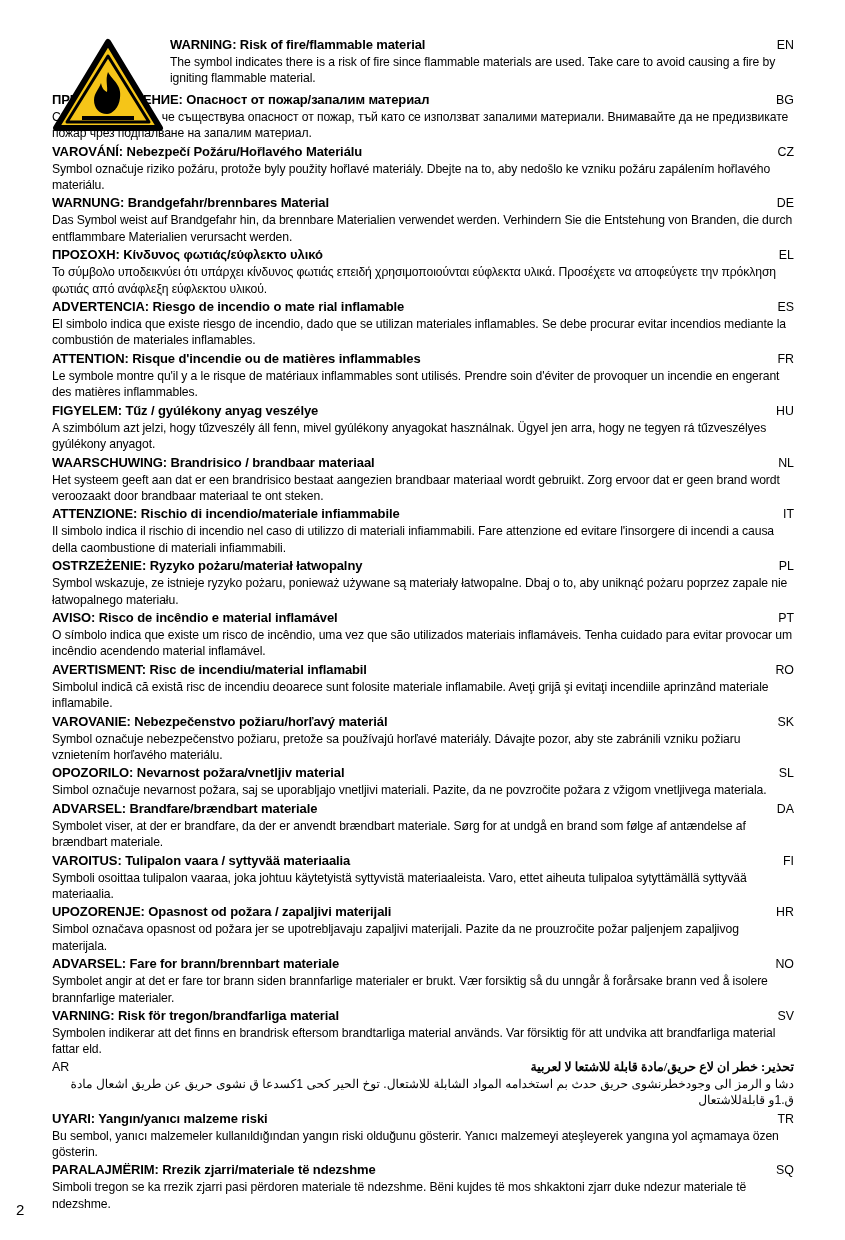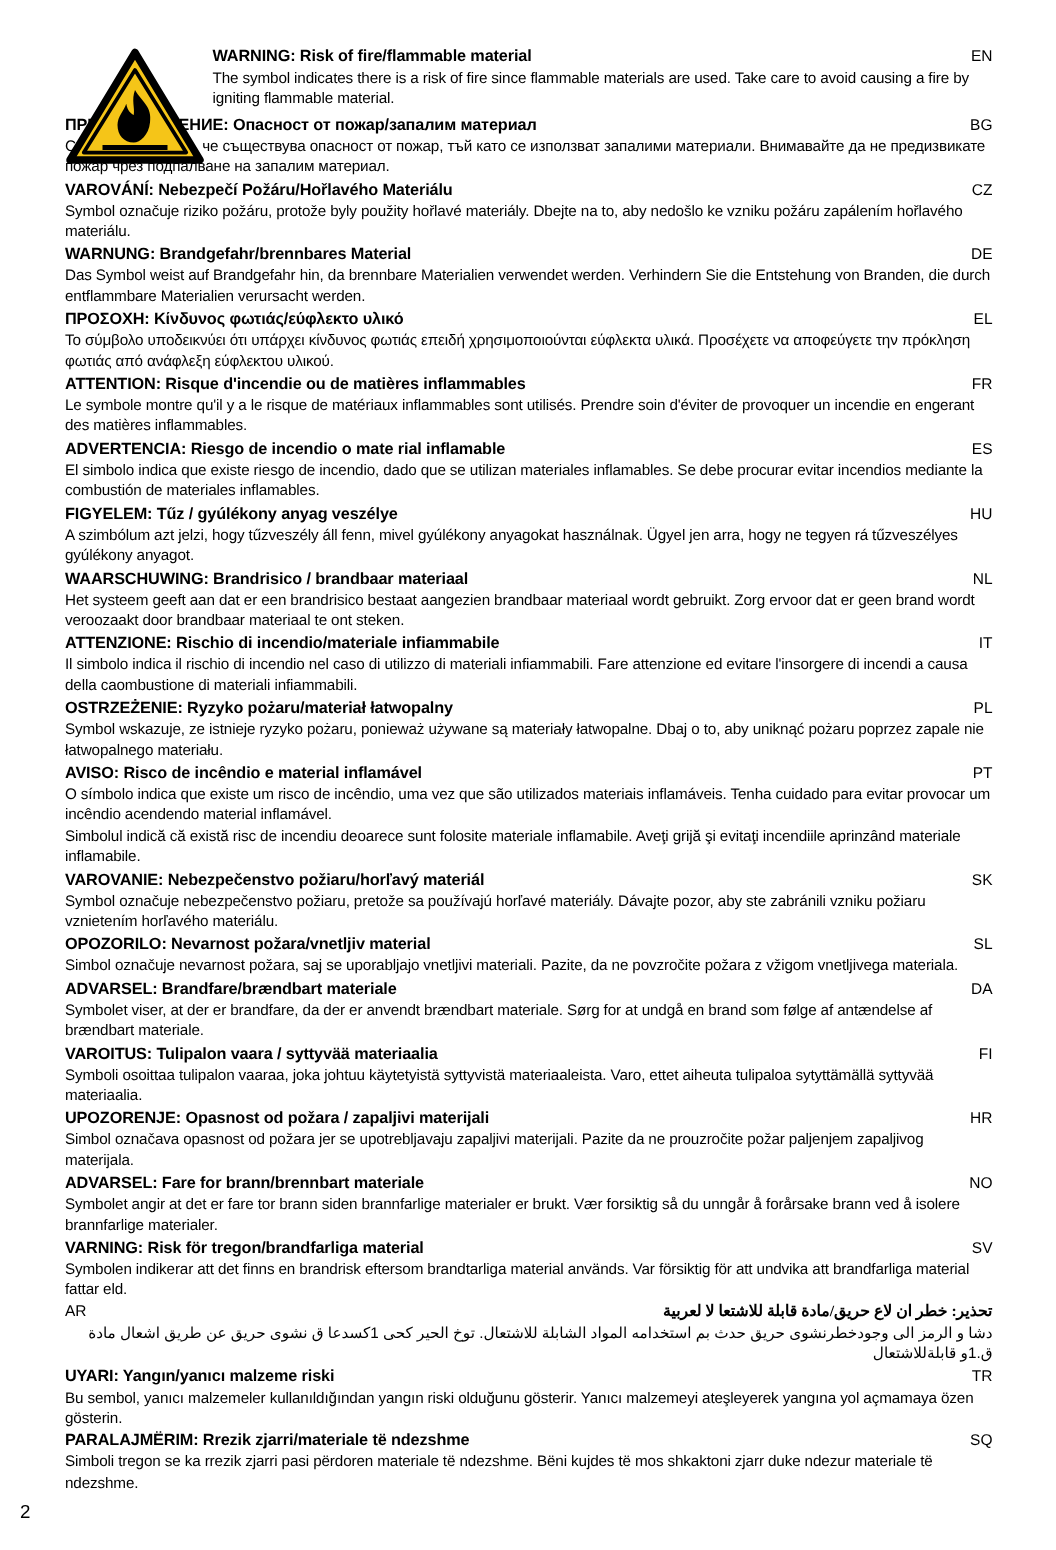--- a/index.html
+++ b/index.html
@@ -160,36 +160,36 @@
       <div class="entry">
         <div class="entry-head">
           <div class="entry-title">ΠΡΟΣΟΧΗ: Κίνδυνος φωτιάς/εύφλεκτο υλικό</div>
           <div class="entry-code">EL</div>
         </div>
         <div class="entry-body">Το σύμβολο υποδεικνύει ότι υπάρχει κίνδυνος φωτιάς επειδή χρησιμοποιούνται εύφλεκτα υλικά. Προσέχετε να αποφεύγετε την πρόκληση φωτιάς από ανάφλεξη εύφλεκτου υλικού.</div>
       </div>
 
       <div class="entry">
         <div class="entry-head">
+          <div class="entry-title">ADVERTENCIA: Riesgo de incendio o mate rial inflamable</div>
+          <div class="entry-code">ES</div>
+        </div>
+        <div class="entry-body">El simbolo indica que existe riesgo de incendio, dado que se utilizan materiales inflamables. Se debe procurar evitar incendios mediante la combustión de materiales inflamables.</div>
+      </div>
+
+      <div class="entry">
+        <div class="entry-head">
           <div class="entry-title">ATTENTION: Risque d'incendie ou de matières inflammables</div>
           <div class="entry-code">FR</div>
         </div>
         <div class="entry-body">Le symbole montre qu'il y a le risque de matériaux inflammables sont utilisés. Prendre soin d'éviter de provoquer un incendie en engerant des matières inflammables.</div>
       </div>
 
       <div class="entry">
         <div class="entry-head">
-          <div class="entry-title">ADVERTENCIA: Riesgo de incendio o mate rial inflamable</div>
-          <div class="entry-code">ES</div>
-        </div>
-        <div class="entry-body">El simbolo indica que existe riesgo de incendio, dado que se utilizan materiales inflamables. Se debe procurar evitar incendios mediante la combustión de materiales inflamables.</div>
-      </div>
-
-      <div class="entry">
-        <div class="entry-head">
           <div class="entry-title">FIGYELEM: Tűz / gyúlékony anyag veszélye</div>
           <div class="entry-code">HU</div>
         </div>
         <div class="entry-body">A szimbólum azt jelzi, hogy tűzveszély áll fenn, mivel gyúlékony anyagokat használnak. Ügyel jen arra, hogy ne tegyen rá tűzveszélyes gyúlékony anyagot.</div>
       </div>
 
       <div class="entry">
         <div class="entry-head">
           <div class="entry-title">WAARSCHUWING: Brandrisico / brandbaar materiaal</div>
           <div class="entry-code">NL</div>
@@ -215,20 +215,24 @@
 
       <div class="entry">
         <div class="entry-head">
           <div class="entry-title">AVISO: Risco de incêndio e material inflamável</div>
           <div class="entry-code">PT</div>
         </div>
         <div class="entry-body">O símbolo indica que existe um risco de incêndio, uma vez que são utilizados materiais inflamáveis. Tenha cuidado para evitar provocar um incêndio acendendo material inflamável.</div>
       </div>
 
       <div class="entry">
+        <div class="entry-head">
+          <div class="entry-title">AVERTISMENT: Risc de incendiu/material inflamabil</div>
+          <div class="entry-code">RO</div>
+        </div>
         <div class="entry-body">Simbolul indică că există risc de incendiu deoarece sunt folosite materiale inflamabile. Aveţi grijă şi evitaţi incendiile aprinzând materiale inflamabile.</div>
       </div>
 
       <div class="entry">
         <div class="entry-head">
           <div class="entry-title">VAROVANIE: Nebezpečenstvo požiaru/horľavý materiál</div>
           <div class="entry-code">SK</div>
         </div>
         <div class="entry-body">Symbol označuje nebezpečenstvo požiaru, pretože sa používajú horľavé materiály. Dávajte pozor, aby ste zabránili vzniku požiaru vznietením horľavého materiálu.</div>
       </div>

